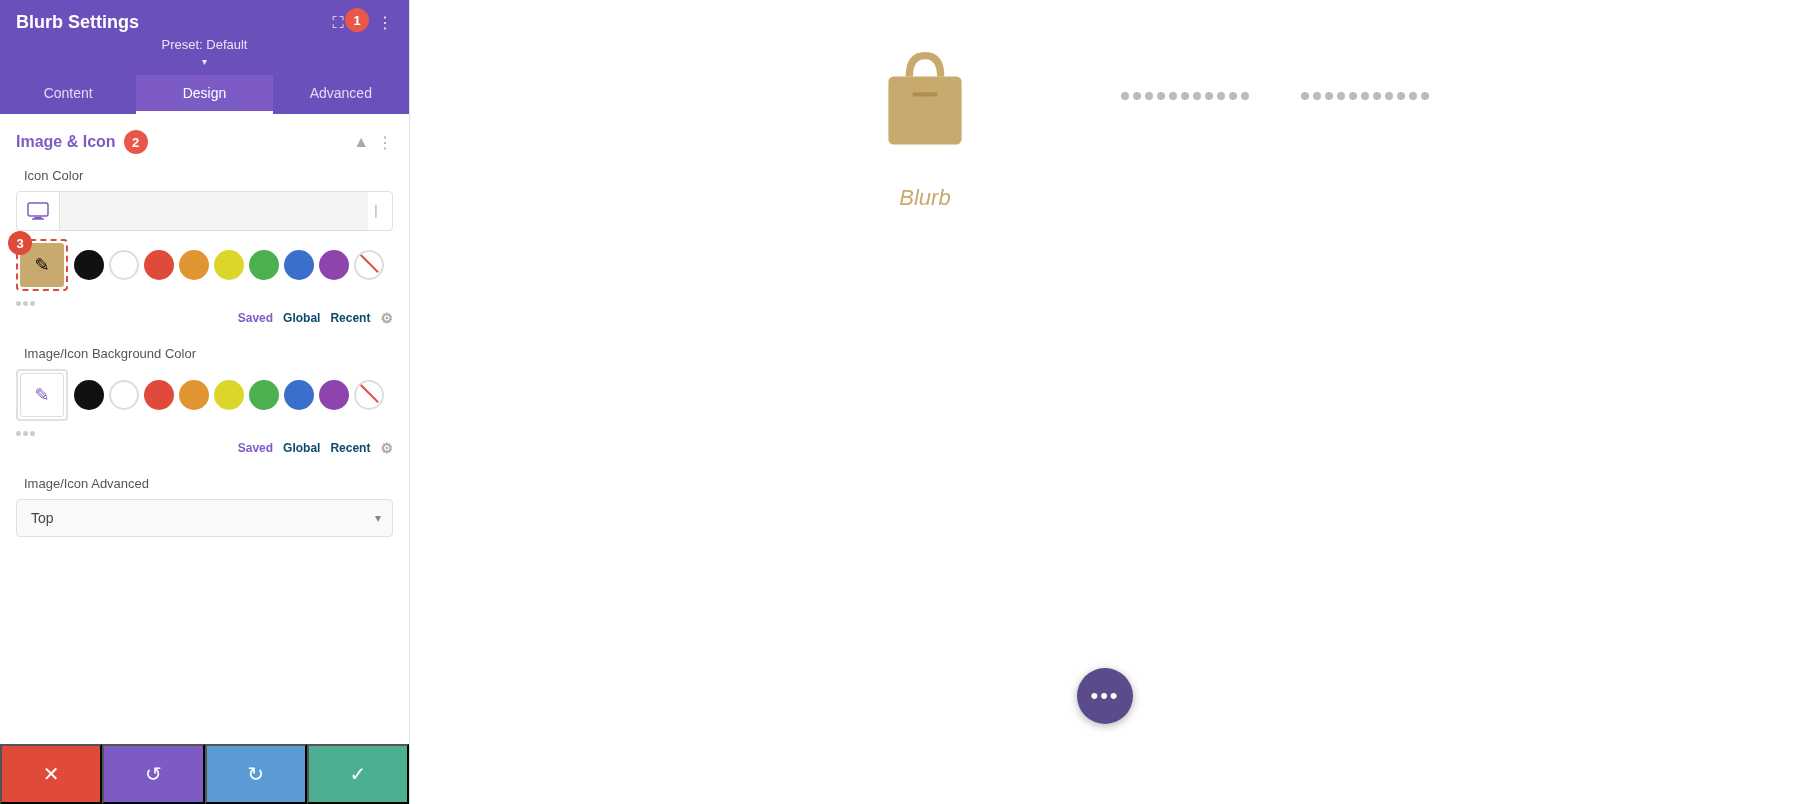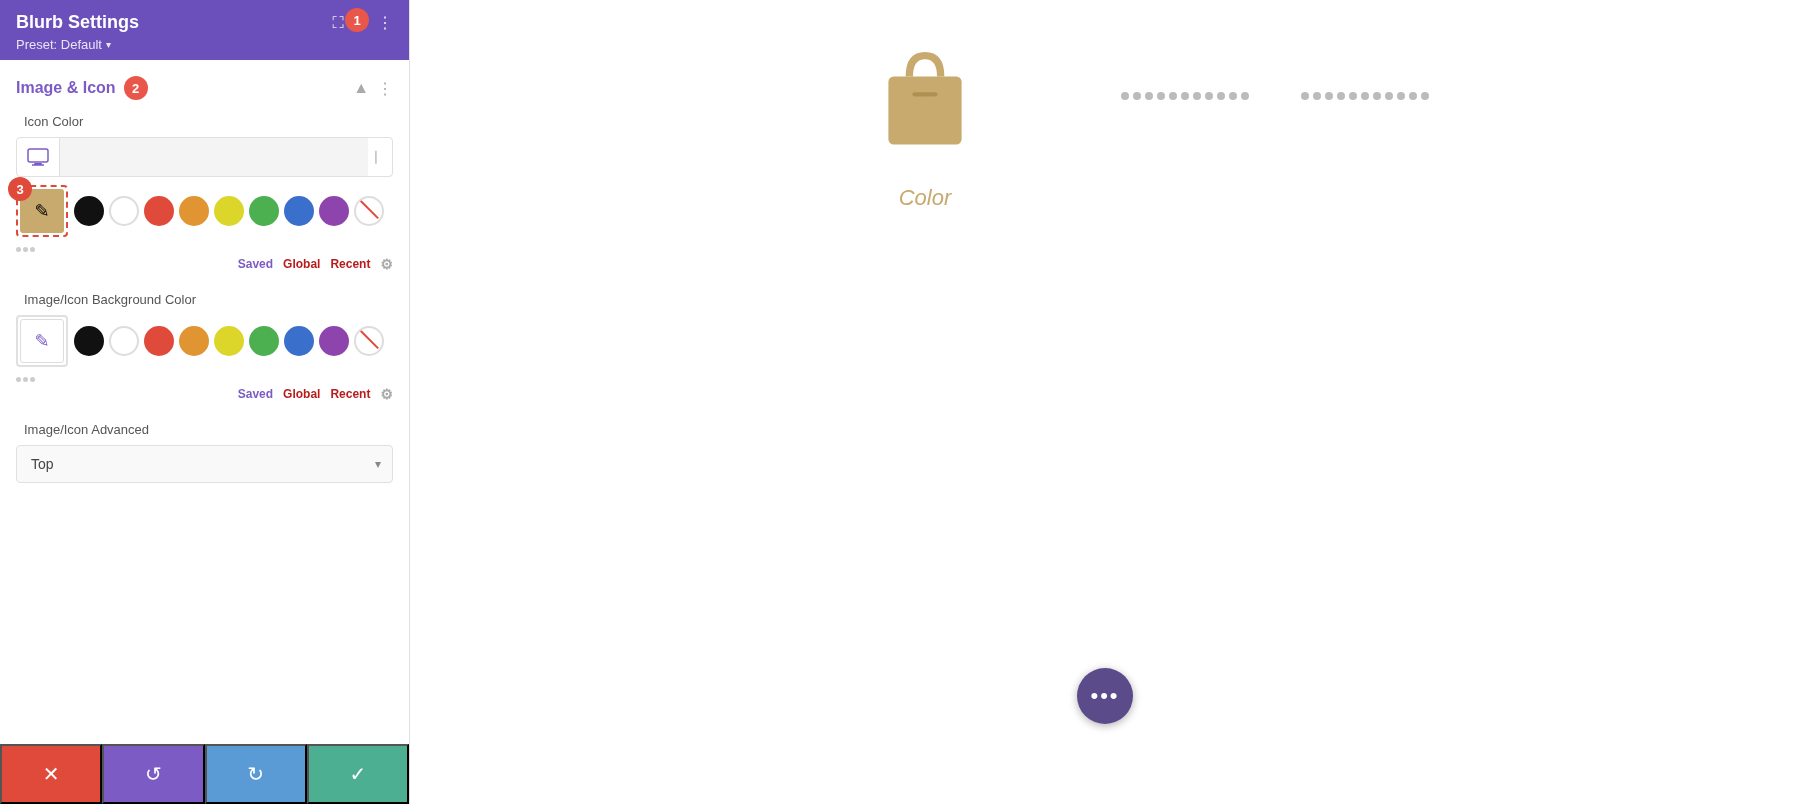--- a/index.html
+++ b/index.html
@@ -44,20 +44,21 @@
       cursor: pointer;
       opacity: 0.85;
     }
     .preset-row {
       color: rgba(255,255,255,0.85);
       font-size: 13px;
       padding: 4px 0 8px 0;
       display: flex;
       align-items: center;
       gap: 4px;
+      flex-direction: column;
     }
     .preset-arrow {
       font-size: 10px;
     }
 
     
     .badge {
       display: inline-flex;
       align-items: center;
       justify-content: center;
@@ -251,21 +252,21 @@
     }
     .saved-row {
       display: flex;
       gap: 10px;
       align-items: center;
       justify-content: flex-end;
       font-size: 12px;
       color: #7c5cc4;
     }
     .saved-row span { cursor: pointer; font-weight: bold; }
-    .saved-row span.inactive { color: #b91c1c; }
+    .saved-row span.inactive { color: #0c4a6e; }
     .gear-icon-small { color: #aaa; font-size: 14px; cursor: pointer; }
 
     
     .field-group {
       margin-bottom: 20px;
     }
     .select-wrapper {
       position: relative;
     }
     .styled-select {
@@ -452,20 +453,25 @@
       </div>
     </div>
 
     <div class="badge badge-1">1</div>
     <div class="preset-row">
       <span>Preset: Default</span>
       <span class="preset-arrow">▾</span>
     </div>
   </div>
 
+  <div class="tabs-row">
+    <div class="tab">Content</div>
+    <div class="tab active">Design</div>
+    <div class="tab">Advanced</div>
+  </div>
 
   <div class="panel-body">
 
     <div class="section-header">
       <div class="section-title">
         <span>Image &amp; Icon</span>
         <span class="badge">2</span>
       </div>
       <div class="section-actions">
         <span class="section-action-icon">▲</span>
@@ -589,21 +595,21 @@
 
     <div class="preview-item">
       <div class="preview-icon-container">
         <svg class="shop-icon" viewBox="0 0 100 110" fill="#c8a96e">
 
           <rect x="15" y="35" width="70" height="65" rx="5" fill="#c8a96e"></rect>
           <path d="M35 35 Q35 15 50 15 Q65 15 65 35" fill="none" stroke="#c8a96e" stroke-width="7"></path>
           <rect x="38" y="50" width="24" height="4" rx="2" fill="#b09050"></rect>
         </svg>
       </div>
-      <div class="preview-label gold">Color</div>
+      <div class="preview-label gold">Blurb</div>
     </div>
 
     <div class="dots-separator">
       <div class="dot-sep"></div>
         <div class="dot-sep"></div>
         <div class="dot-sep"></div>
       <div class="dot-sep"></div>
         <div class="dot-sep"></div>
         <div class="dot-sep"></div>
       <div class="dot-sep"></div>

